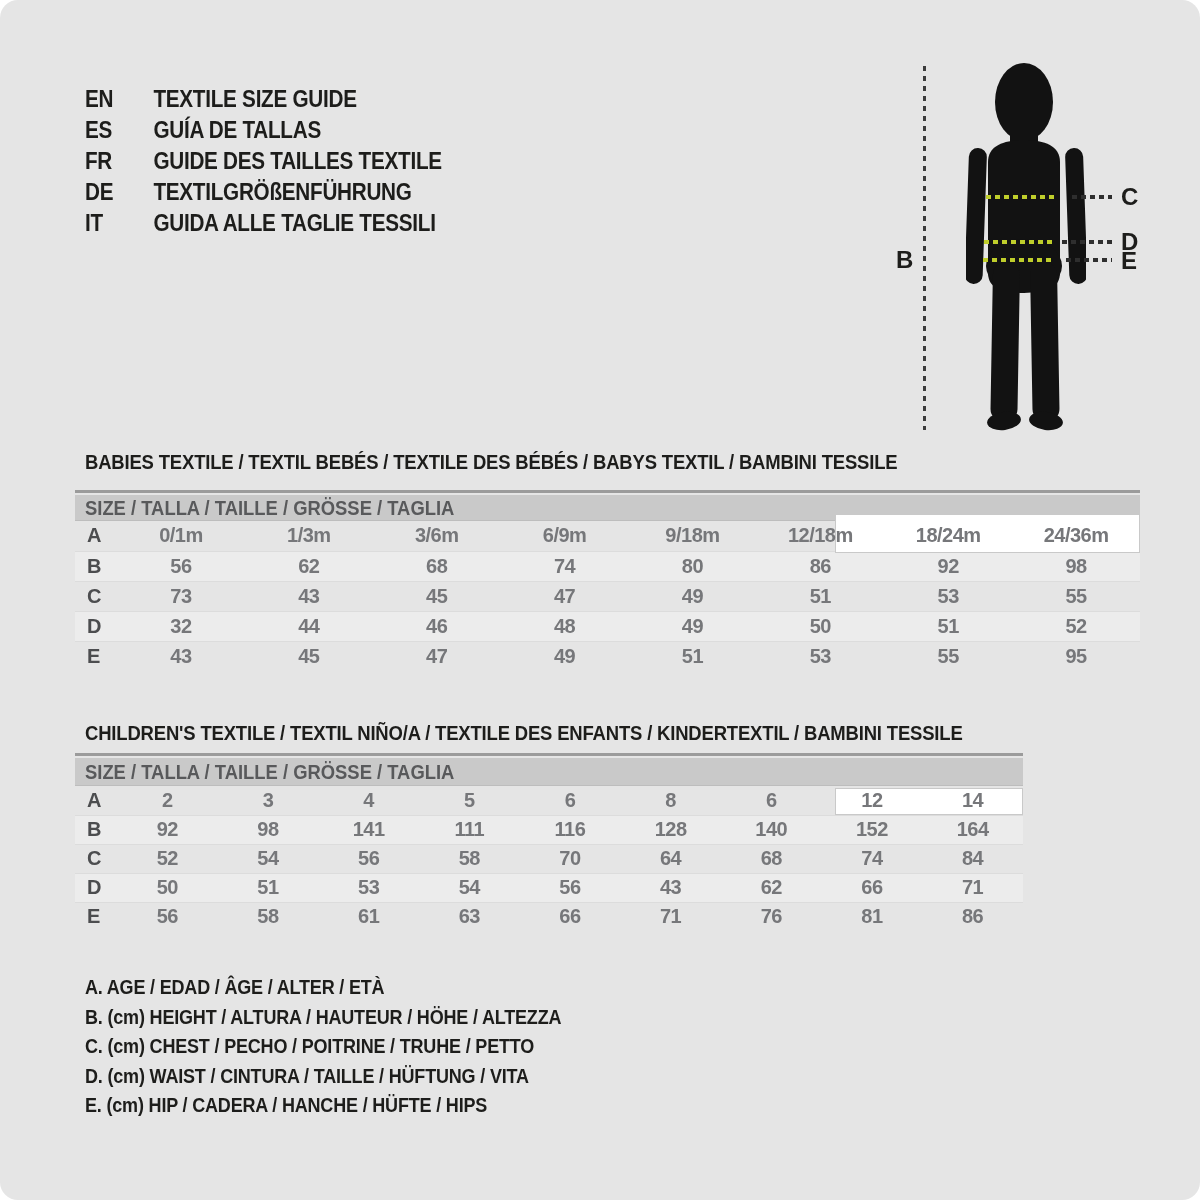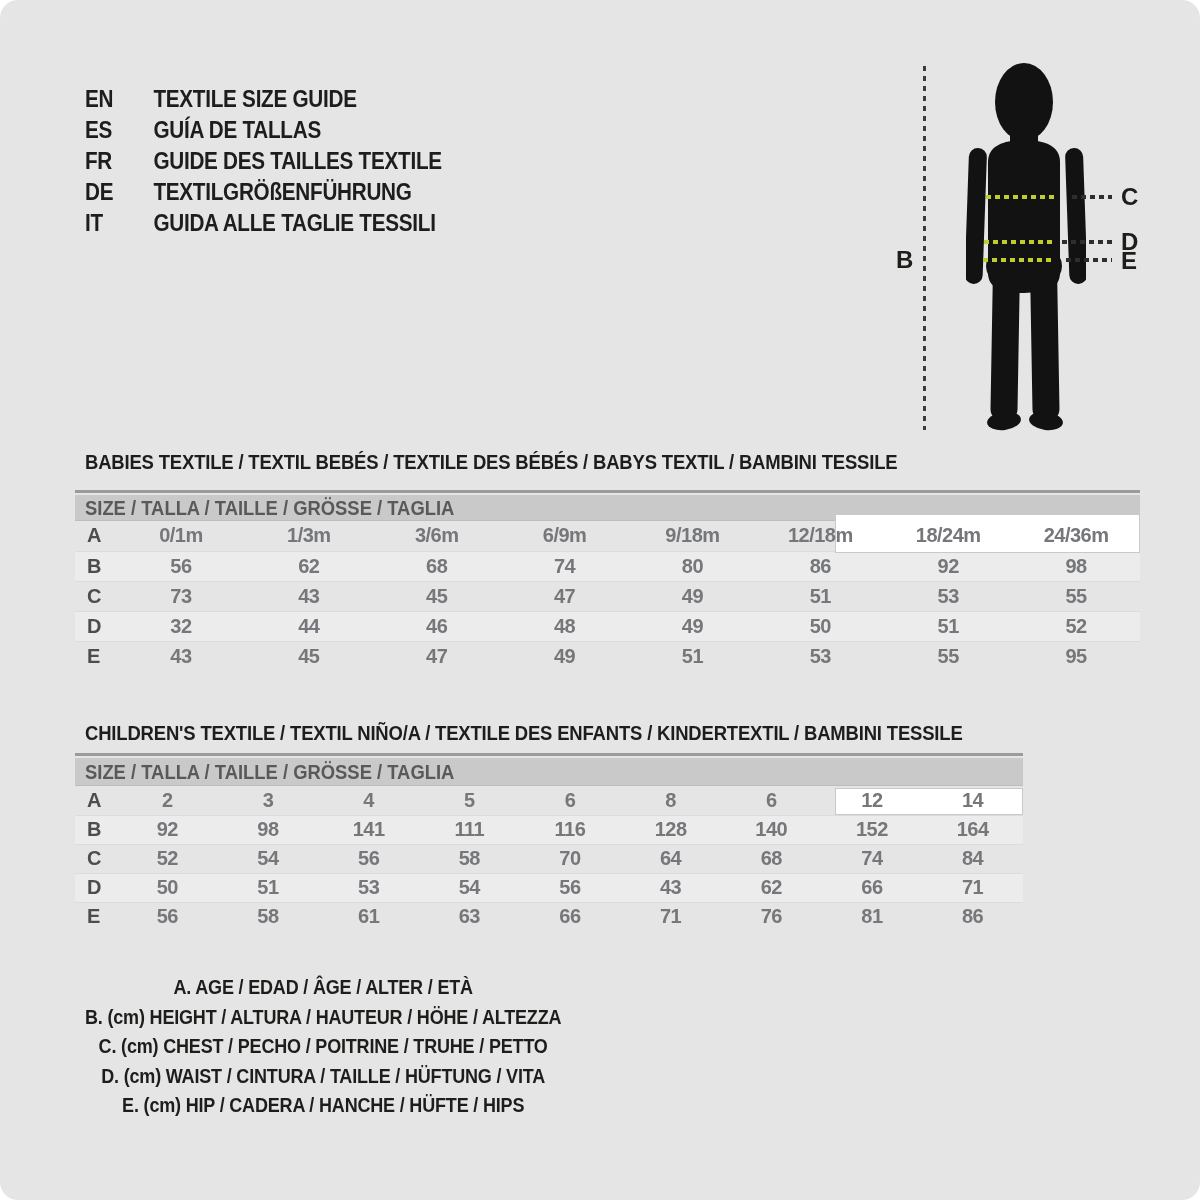--- a/index.html
+++ b/index.html
@@ -48,21 +48,21 @@
   }
   table.size-table th{text-align:left;padding-left:12px;color:var(--row_label,#4c4d4f);width:30px;}
   .babies-table tr{height:30px;}
   .children-table tr{height:29px;}
   table.size-table tr{border-bottom:1px solid var(--line,#dcdcdc);}
   table.size-table tr.shade{background:var(--shade,#ececec);}
   table.size-table tr:last-child{border-bottom:none;}
   .hl-box{position:absolute;background:#fff;border:1px solid var(--hl_border,#c9c9c9);box-sizing:border-box;}
 
   
-  .legend-block{left:85px;top:973px;text-align:center;}
+  .legend-block{left:85px;top:973px;}
   .legend-line{height:29.6px;line-height:29.6px;font-size:20px;font-weight:700;letter-spacing:-0.2px;}
 </style>
 </head>
 <body>
 
 <div class="canvas">
 
   <div class="abs lang-block">
     <div class="lang-row cond">
       <span class="lang-code">EN</span><span>TEXTILE SIZE GUIDE</span>

